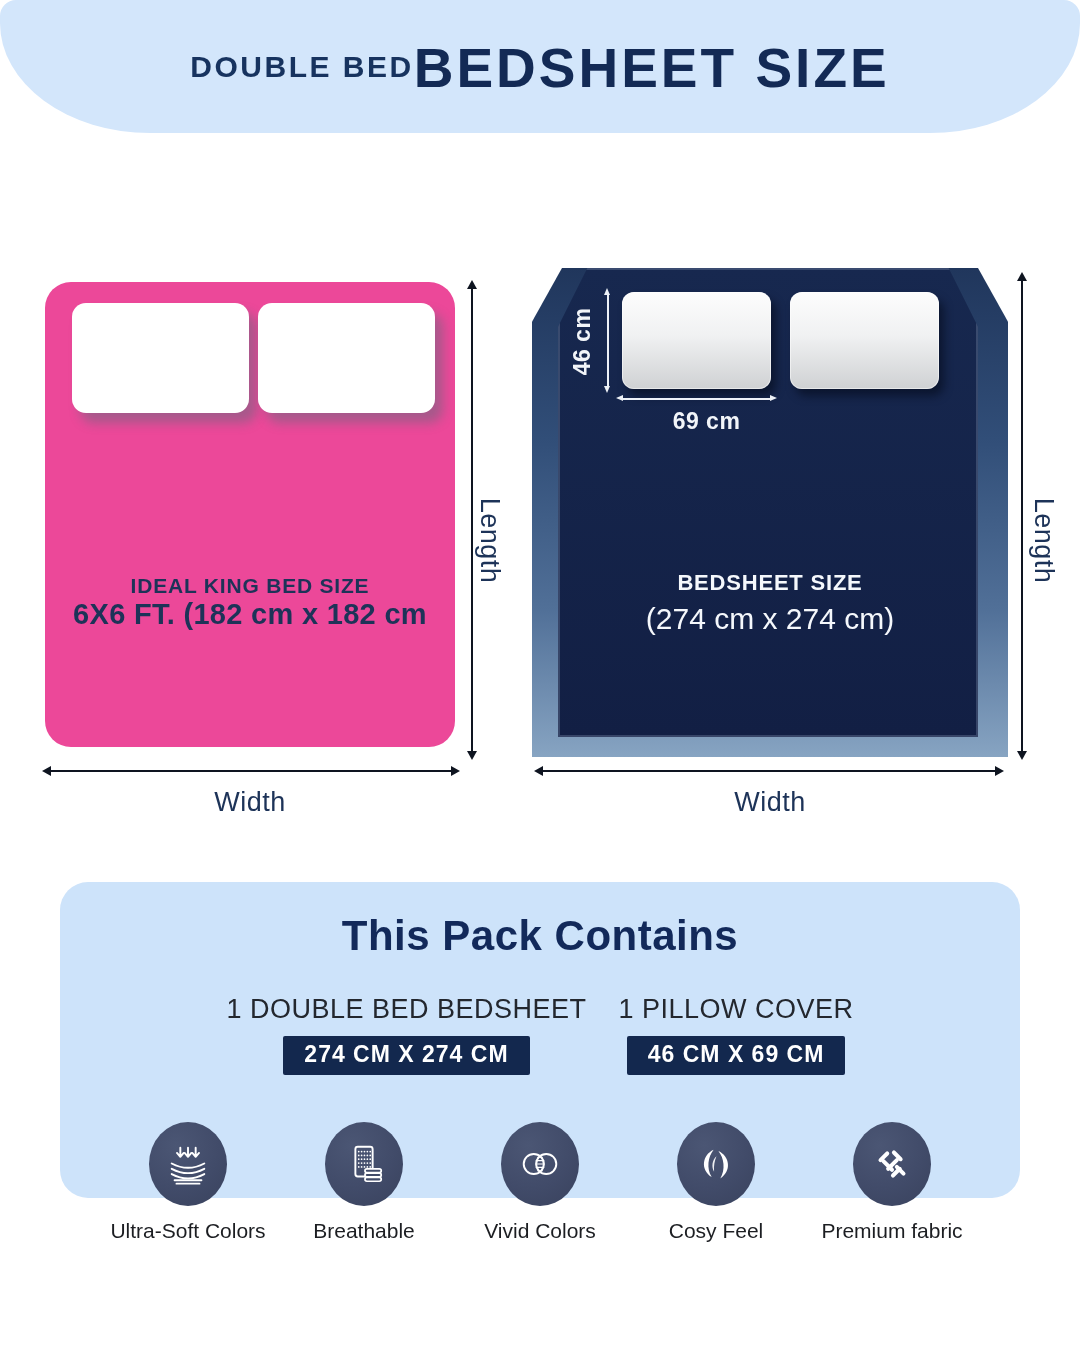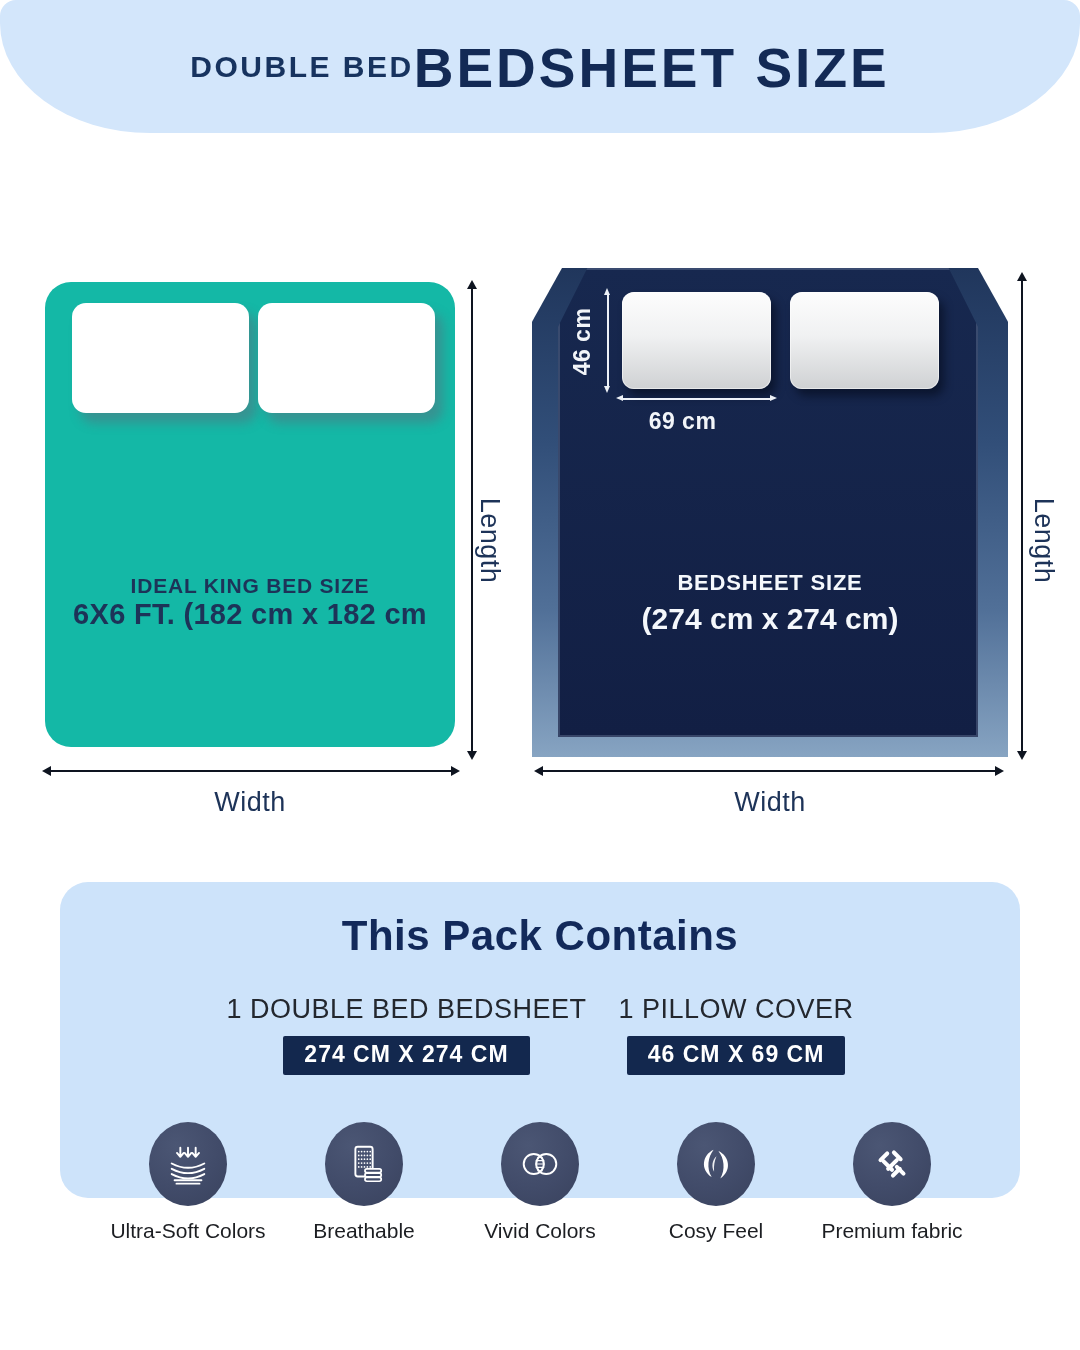--- a/index.html
+++ b/index.html
@@ -7,21 +7,21 @@
   .page{position:relative;width:1080px;height:1350px;background:#ffffff;overflow:hidden;}
 
   
   .header{position:absolute;top:0;left:0;width:1080px;height:133px;background:#d3e6fb;
           border-radius:16px 16px 150px 150px / 16px 16px 110px 110px;
           display:flex;flex-direction:row;align-items:center;justify-content:center;}
   .header-sub{font-size:30px;font-weight:700;letter-spacing:2.5px;color:#17335f;line-height:1;}
   .header-title{font-size:55px;font-weight:700;letter-spacing:3px;color:#132a55;line-height:1.1;margin-top:3px;}
 
   
-  .bed{position:absolute;left:45px;top:282px;width:410px;height:465px;background:#14b8a6;border-radius:26px;}
+  .bed{position:absolute;left:45px;top:282px;width:410px;height:465px;background:#ec4899;border-radius:26px;}
   .bed .pillow{position:absolute;top:21px;width:177px;height:110px;background:#ffffff;border-radius:14px;
                box-shadow:8px 10px 11px rgba(92,106,124,.48);}
   .bed .p1{left:27px;}
   .bed .p2{left:213px;}
   .bed-caption{position:absolute;left:0;top:292px;width:100%;text-align:center;color:#1d3358;}
   .bed-caption .l1{font-size:21px;font-weight:700;letter-spacing:.8px;}
   .bed-caption .l2{font-size:29px;font-weight:700;letter-spacing:.3px;text-align:center;}
 
   
   .sheet{position:absolute;left:532px;top:268px;width:476px;height:489px;}
@@ -32,21 +32,21 @@
       clip-path:polygon(7% 0%,93% 0%,100% 12.5%,100% 100%,0% 100%,0% 12.5%);
       background:linear-gradient(180deg,#17284f 0%,#121f44 100%);
       box-shadow:inset 0 0 0 2px rgba(150,168,196,.28);}
   .sheet .pillow{position:absolute;top:24px;width:149px;height:97px;border-radius:12px;
       background:linear-gradient(180deg,#fdfdfd 0%,#f0f1f2 45%,#cfd1d3 100%);
       box-shadow:5px 7px 9px rgba(4,10,24,.55), inset 0 0 0 1px rgba(255,255,255,.5);}
   .sheet .sp1{left:90px;}
   .sheet .sp2{left:258px;}
   .sheet-caption{position:absolute;left:0;top:302px;width:100%;text-align:center;color:#f5f8fc;}
   .sheet-caption .l1{font-size:22px;font-weight:700;letter-spacing:.8px;}
-  .sheet-caption .l2{font-size:30px;font-weight:700;margin-top:6px;}
+  .sheet-caption .l2{font-size:30px;font-weight:400;margin-top:6px;}
 
   
   .av{position:absolute;width:2px;background:#0e1420;}
   .av::before{content:"";position:absolute;top:-8px;left:-4px;border:5px solid transparent;border-top:none;border-bottom:9px solid #0e1420;}
   .av::after{content:"";position:absolute;bottom:-8px;left:-4px;border:5px solid transparent;border-bottom:none;border-top:9px solid #0e1420;}
   .ah{position:absolute;height:2px;background:#0e1420;}
   .ah::before{content:"";position:absolute;left:-8px;top:-4px;border:5px solid transparent;border-left:none;border-right:9px solid #0e1420;}
   .ah::after{content:"";position:absolute;right:-8px;top:-4px;border:5px solid transparent;border-right:none;border-left:9px solid #0e1420;}
   .len-king{left:471px;top:288px;height:464px;}
   .len-sheet{left:1021px;top:280px;height:472px;}
@@ -62,21 +62,21 @@
   .wav{position:absolute;width:1.5px;background:#edf1f7;}
   .wav::before{content:"";position:absolute;top:-6px;left:-3px;border:3.5px solid transparent;border-top:none;border-bottom:7px solid #edf1f7;}
   .wav::after{content:"";position:absolute;bottom:-6px;left:-3px;border:3.5px solid transparent;border-bottom:none;border-top:7px solid #edf1f7;}
   .wah{position:absolute;height:1.5px;background:#edf1f7;}
   .wah::before{content:"";position:absolute;left:-6px;top:-3px;border:3.5px solid transparent;border-left:none;border-right:7px solid #edf1f7;}
   .wah::after{content:"";position:absolute;right:-6px;top:-3px;border:3.5px solid transparent;border-right:none;border-left:7px solid #edf1f7;}
   .pillow-h-arrow{left:75px;top:26px;height:93px;}
   .pillow-w-arrow{left:90px;top:130px;width:149px;}
   .dim-label{position:absolute;color:#f2f5f9;font-size:23px;font-weight:700;text-align:center;letter-spacing:.5px;}
   .dim-46{left:-10px;top:60px;width:120px;transform:rotate(-90deg);}
-  .dim-69{left:76px;top:140px;width:149px;}
+  .dim-69{left:100px;top:140px;width:149px;}
 
   
   .panel{position:absolute;left:60px;top:882px;width:960px;height:316px;background:#cde3fa;border-radius:28px;}
   .panel-title{margin-top:30px;text-align:center;font-size:42px;font-weight:700;color:#12295a;letter-spacing:.5px;}
   .pack-items{position:absolute;left:0;top:112px;width:100%;display:flex;justify-content:center;gap:32px;}
   .pack-item{text-align:center;}
   .pack-item .pi-label{font-size:27px;color:#23272e;letter-spacing:.5px;}
   .pack-item .pi-badge{display:inline-block;margin-top:11px;background:#13284e;color:#ffffff;
       font-size:23px;font-weight:700;letter-spacing:1px;padding:5px 21px 7px;border-radius:2px;}
   .features{position:absolute;left:42px;right:42px;top:240px;display:flex;justify-content:space-between;}

